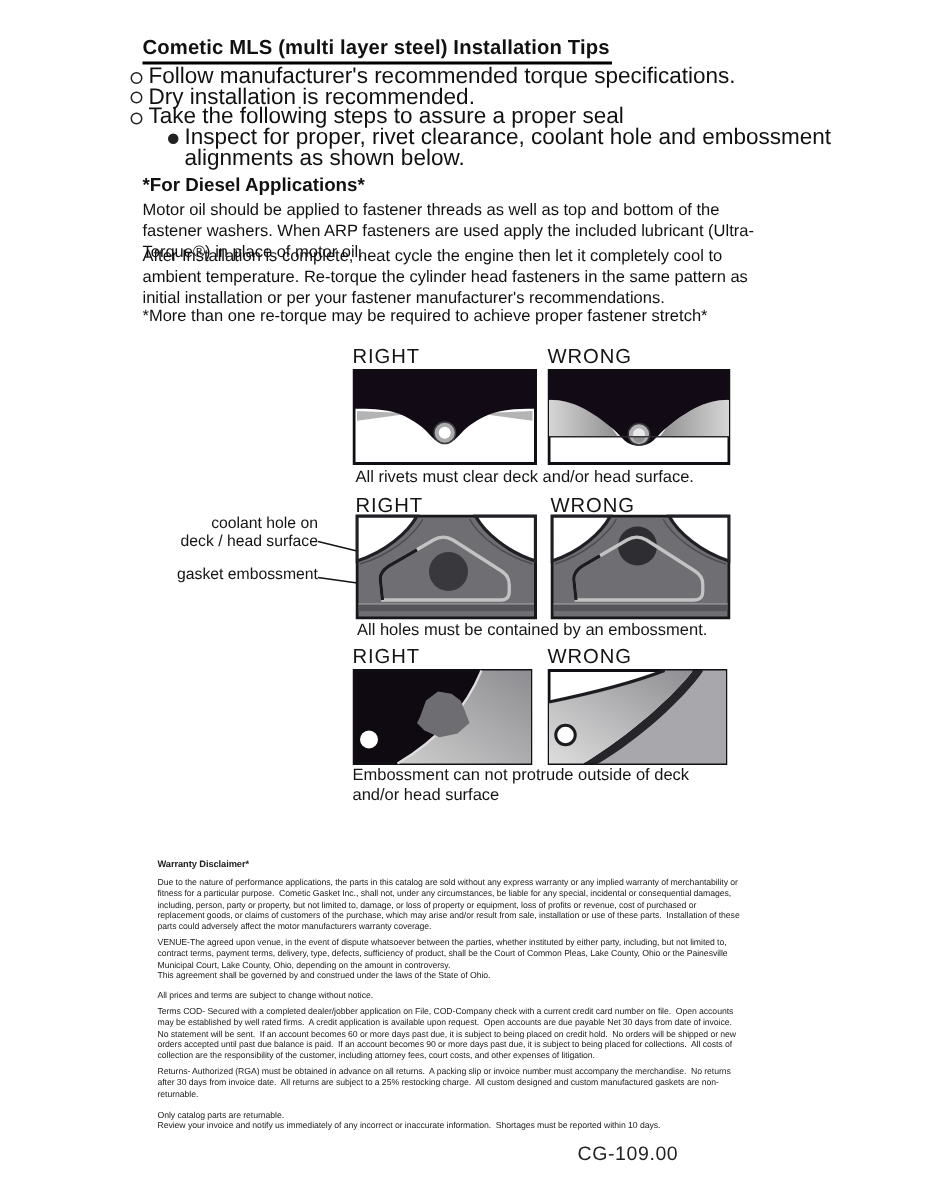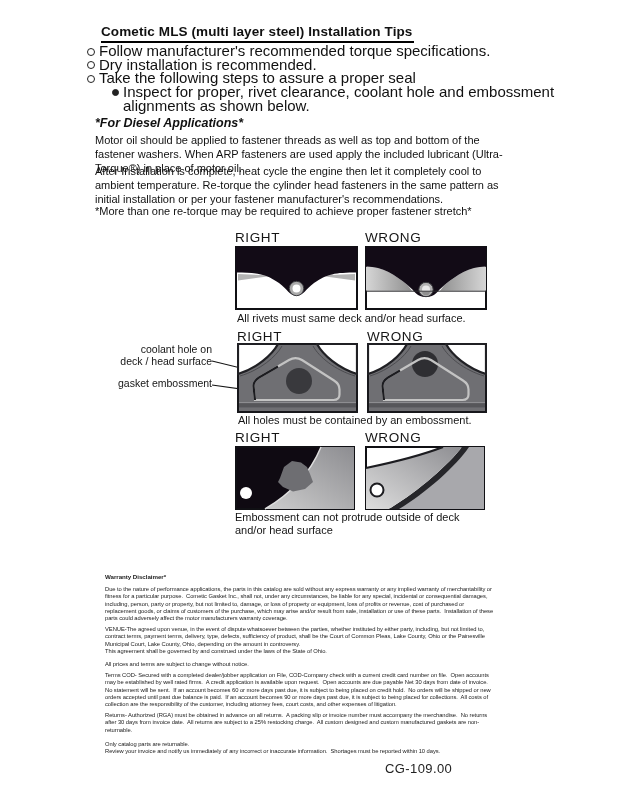--- a/index.html
+++ b/index.html
@@ -1,30 +1,30 @@
 <!DOCTYPE html>
 <html><head>
 <meta charset="utf-8">
 <style>
   html,body{margin:0;padding:0;background:#e8e8e8;}
   .page{position:relative;width:618px;height:800px;background:#ffffff;overflow:hidden;
         font-family:"Liberation Sans","DejaVu Sans",sans-serif;color:#111;}
   .abs{position:absolute;}
 
-  .title{left:101px;top:24px;font-size:13.5px;font-weight:bold;
+  .title{left:95px;top:24px;font-size:13.5px;font-weight:bold;
          border-bottom:2px solid #000;padding:0 2px 2px 0;letter-spacing:0.1px;}
 
   .bullets{left:87px;top:44px;width:470px;font-size:15px;line-height:13.7px;}
   .b-row{display:flex;align-items:flex-start;}
   .b-row.sub{margin-left:25px;}
   .b-marker{width:6px;height:6px;flex:0 0 6px;border:1.2px solid #222;border-radius:50%;
             margin:3.5px 4px 0 0;}
   .b-row.sub .b-marker{background:#222;border-color:#222;width:5px;height:5px;flex-basis:5px;margin-top:4px;}
 
-  .diesel-h{left:95px;top:116px;font-size:12.5px;font-weight:bold;font-style:italic;}
+  .diesel-h{left:95px;top:116px;font-size:12.5px;font-weight:bold;}
   .para{font-size:11px;line-height:13.8px;white-space:pre-wrap;}
   .p1{left:95px;top:134px;width:414px;}
   .p2{left:95px;top:165px;width:420px;}
   .note{left:95px;top:205px;width:440px;}
 
   .dg-header{font-size:13.5px;letter-spacing:0.6px;text-align:left;color:#151515;}
   .dg-caption{font-size:11px;line-height:12.5px;color:#151515;}
   svg{display:block;}
 
   .callout{font-size:10.5px;line-height:11.5px;text-align:right;color:#151515;}
@@ -95,21 +95,21 @@
     <path d="M1,20.5 C18,20.5 30,29 42.5,39 L47,44.8 H1 Z" fill="url(#gwl)"></path>
     <path d="M121,20.5 C104,20.5 92,29 79.5,39 L75,44.8 H121 Z" fill="url(#gwr)"></path>
     <path d="M1,1 H121 V20.5 C104,20.5 92,29 79.5,39 C71.5,45.5 70.5,51 61,51 C51.5,51 50.5,45.5 42.5,39 C30,29 18,20.5 1,20.5 Z" fill="#120b16"></path>
     <line x1="1" y1="45.2" x2="121" y2="45.2" stroke="#2a2a2e" stroke-width="1"></line>
     <circle cx="61" cy="43.5" r="7.2" fill="#b2b2b2" stroke="#343438" stroke-width="1"></circle>
     <circle cx="61" cy="43.5" r="4" fill="#e9e9e9"></circle>
     <path d="M57,45.2 A4,4 0 0 0 65,45.2 Z" fill="#8f8f8f"></path>
     <line x1="54" y1="45.2" x2="68" y2="45.2" stroke="#3a3a3e" stroke-width="1"></line>
   </svg>
 
-  <div class="abs dg-caption" style="left:237px;top:312px;width:280px;">All rivets must same deck and/or head surface.</div>
+  <div class="abs dg-caption" style="left:237px;top:312px;width:280px;">All rivets must clear deck and/or head surface.</div>
 
   <div class="abs dg-header" style="left:237px;top:329px;width:121px;">RIGHT</div>
   <div class="abs dg-header" style="left:367px;top:329px;width:120px;">WRONG</div>
 
   <div class="abs callout" style="left:96px;top:344px;width:116px;">
     <div>coolant hole on</div>
     <div>deck / head surface</div>
   </div>
   <div class="abs callout" style="left:96px;top:378px;width:116px;text-align:right;">
     <div>gasket embossment</div>

